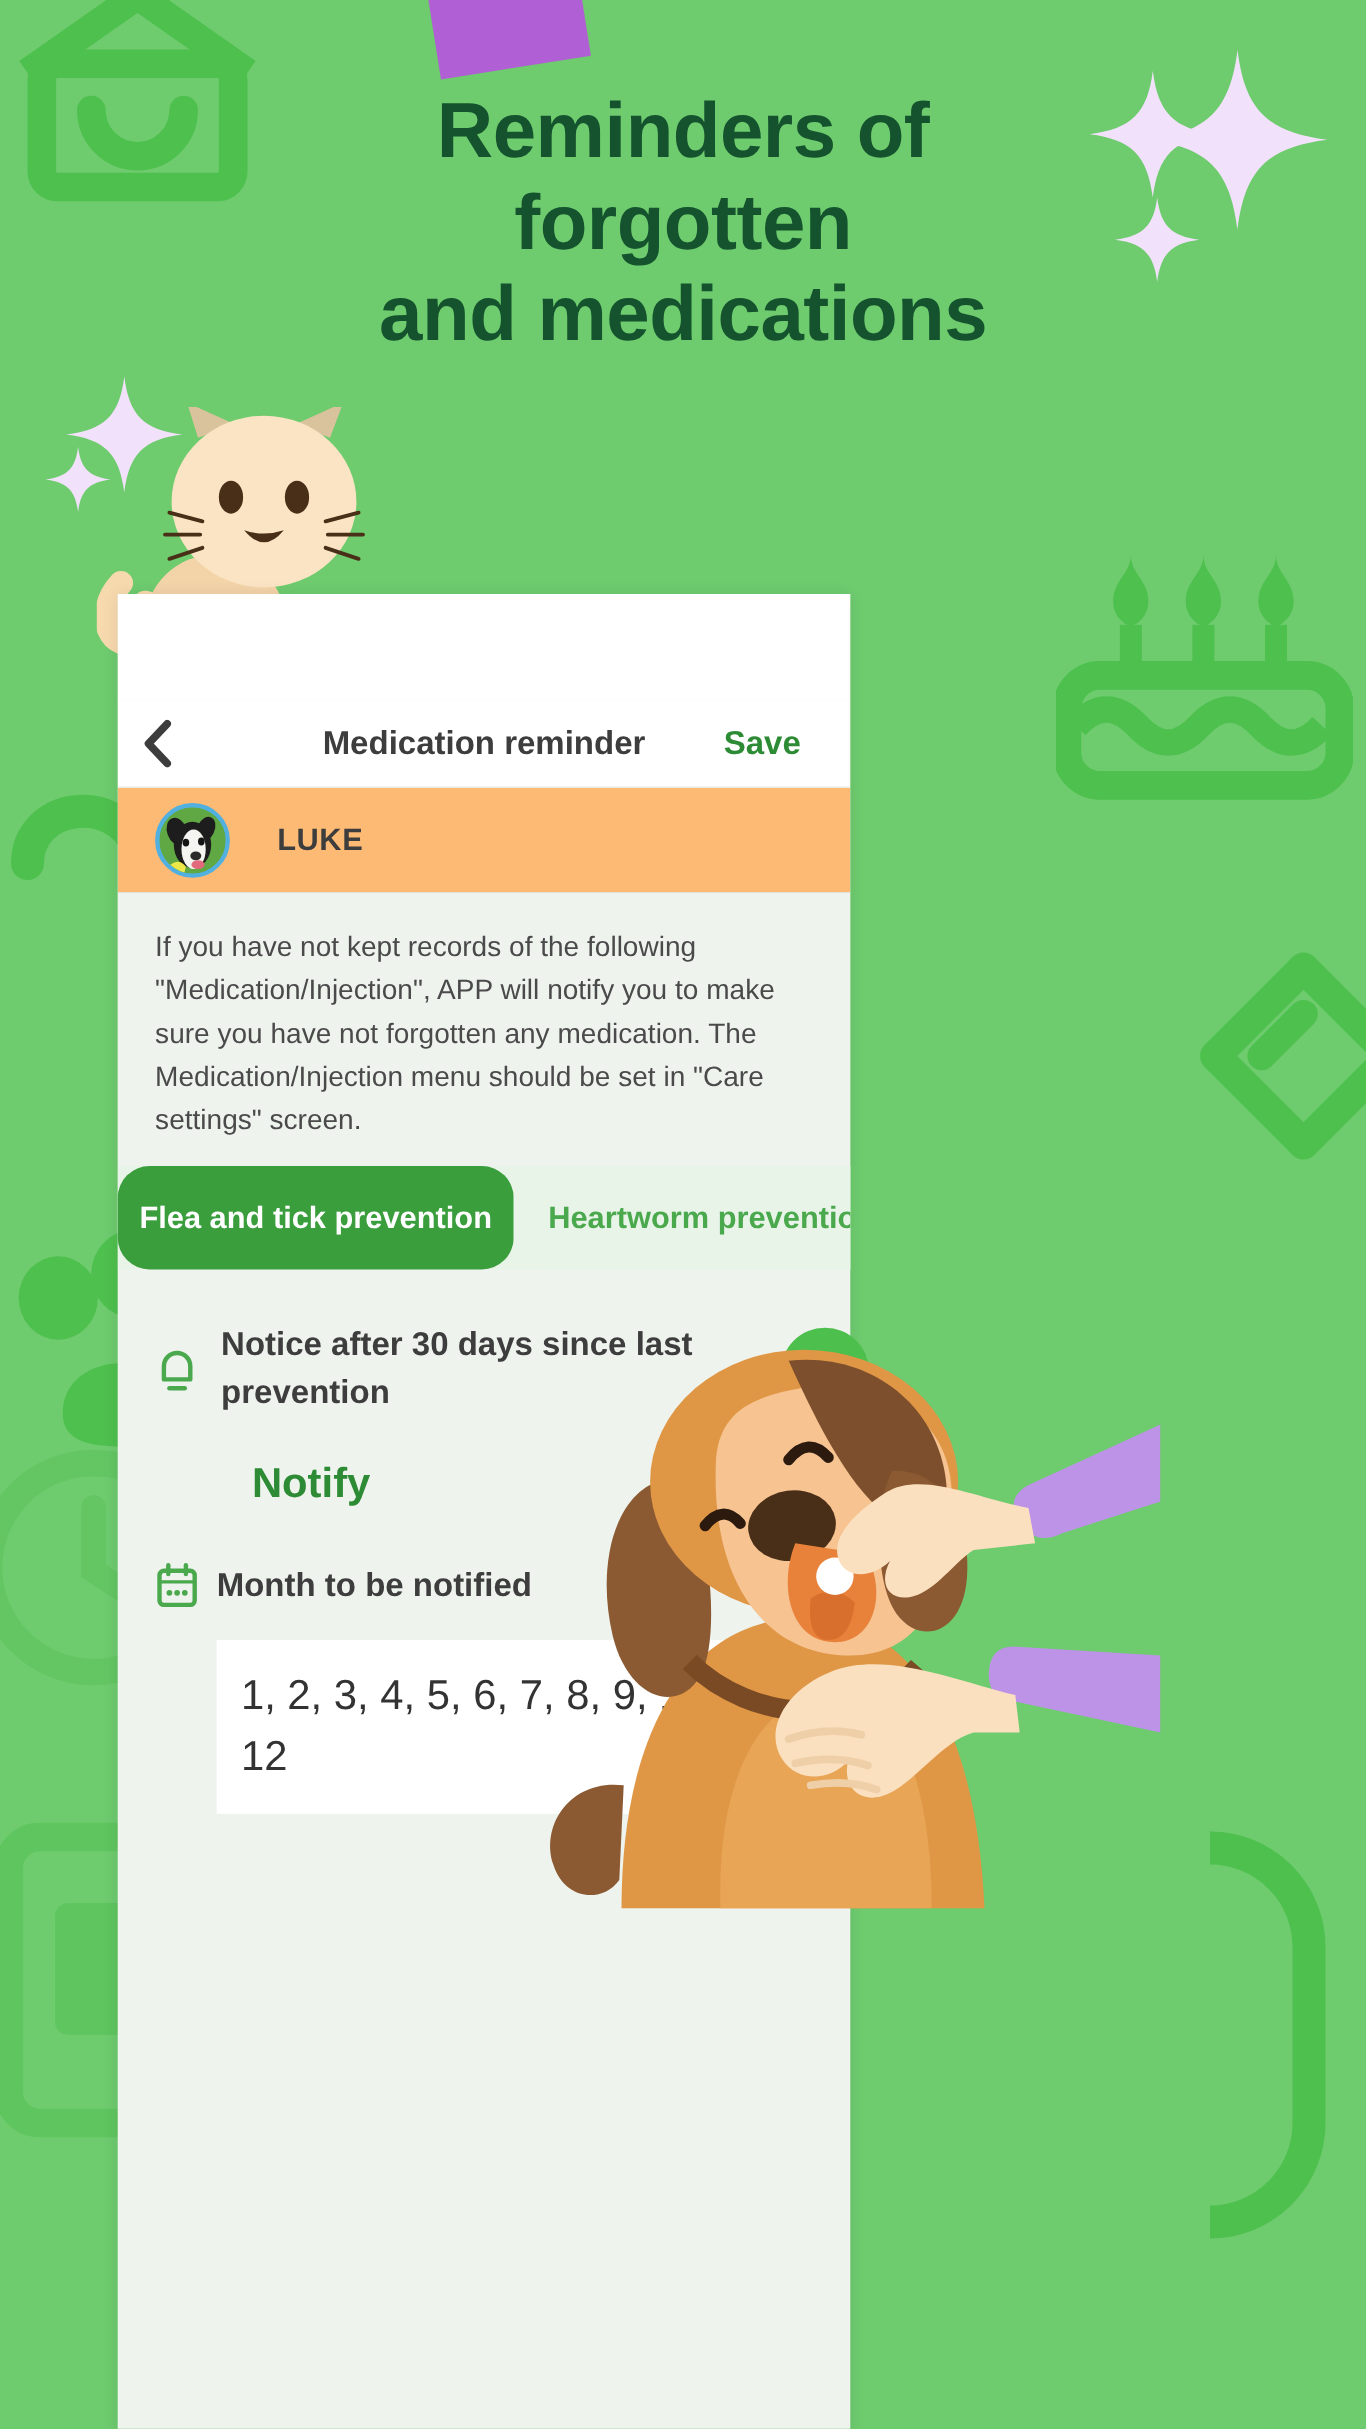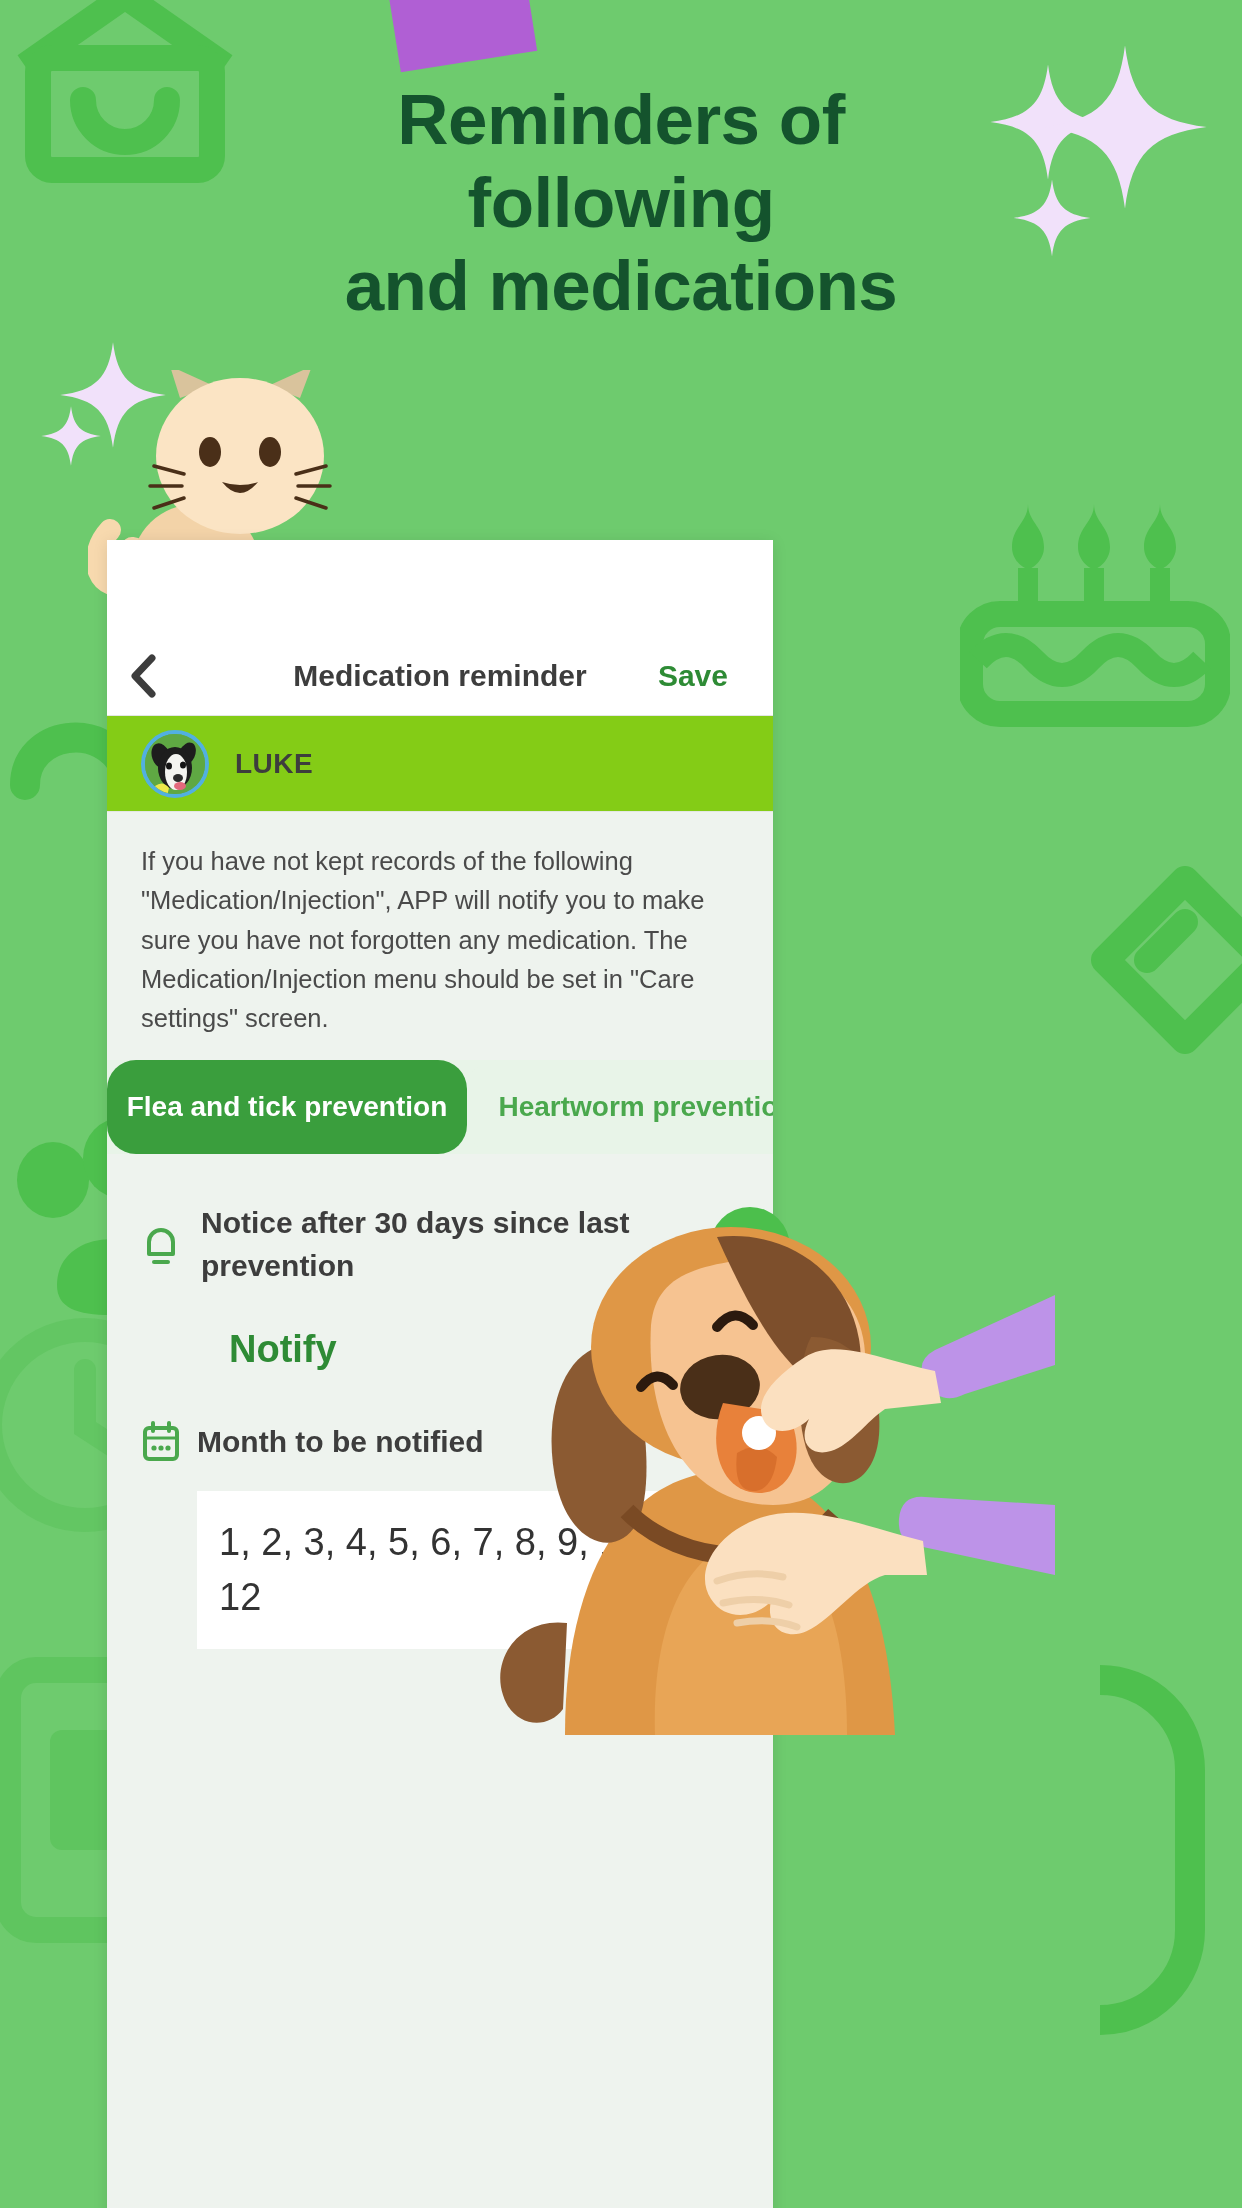--- a/index.html
+++ b/index.html
@@ -64,23 +64,24 @@
     color:#3d3d3d; pointer-events:none;
   }
   #save-button {
     margin-left:auto; margin-right:45px;
     font-size:30px; font-weight:700; color:#2e8b35;
     cursor:pointer; z-index:2;
   }
 
   
   #pet-row {
-    height:96px; background:#84cc16;
+    height:96px; background:#fdba74;
     display:flex; align-items:center; padding-left:34px;
     border-bottom:1px solid #e3e7e3;
+    gap:17px;
   }
   #pet-avatar {
     width:68px; height:68px; border-radius:50%;
     border:4px solid #52b0e0; overflow:hidden;
     flex:none; position:relative; background:#5fae4a;
   }
   #pet-name {
     margin-left:26px; font-size:28px; font-weight:700;
     color:#3d3d3d; letter-spacing:0.5px;
   }
@@ -193,21 +194,21 @@
   <svg class="sparkle" style="left:58px;top:340px" width="110" height="110" viewBox="0 0 100 100">
     <path d="M50 2 C54 34 66 46 98 50 C66 54 54 66 50 98 C46 66 34 54 2 50 C34 46 46 34 50 2Z" fill="#f1e1fa"></path>
   </svg>
   <svg class="sparkle" style="left:40px;top:405px" width="62" height="62" viewBox="0 0 100 100">
     <path d="M50 2 C54 34 66 46 98 50 C66 54 54 66 50 98 C46 66 34 54 2 50 C34 46 46 34 50 2Z" fill="#f1e1fa"></path>
   </svg>
 </div>
 
 <div id="headline">
   <span class="ln">Reminders of</span>
-  <span class="ln">following</span>
+  <span class="ln">forgotten</span>
   <span class="ln">and medications</span>
 </div>
 
 <svg id="cat-illustration" width="310" height="260" viewBox="0 0 310 260">
 
   <path d="M22 160 C-4 188 12 226 42 212 C62 202 58 180 44 178" fill="none" stroke="#f7d9ae" stroke-width="22" stroke-linecap="round"></path>
 
   <ellipse cx="108" cy="196" rx="64" ry="62" fill="#f3d3a8"></ellipse>
 
   <path d="M92 28 L82 -4 L126 16 Z" fill="#d9c39c"></path>

